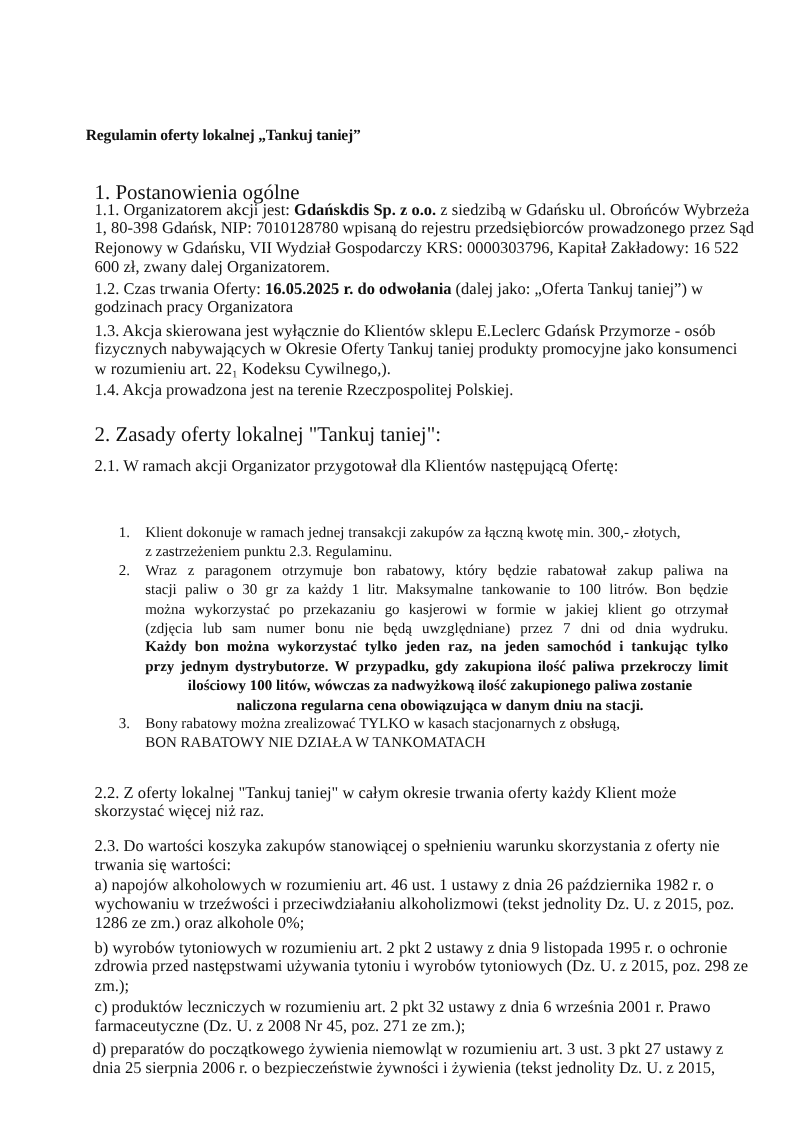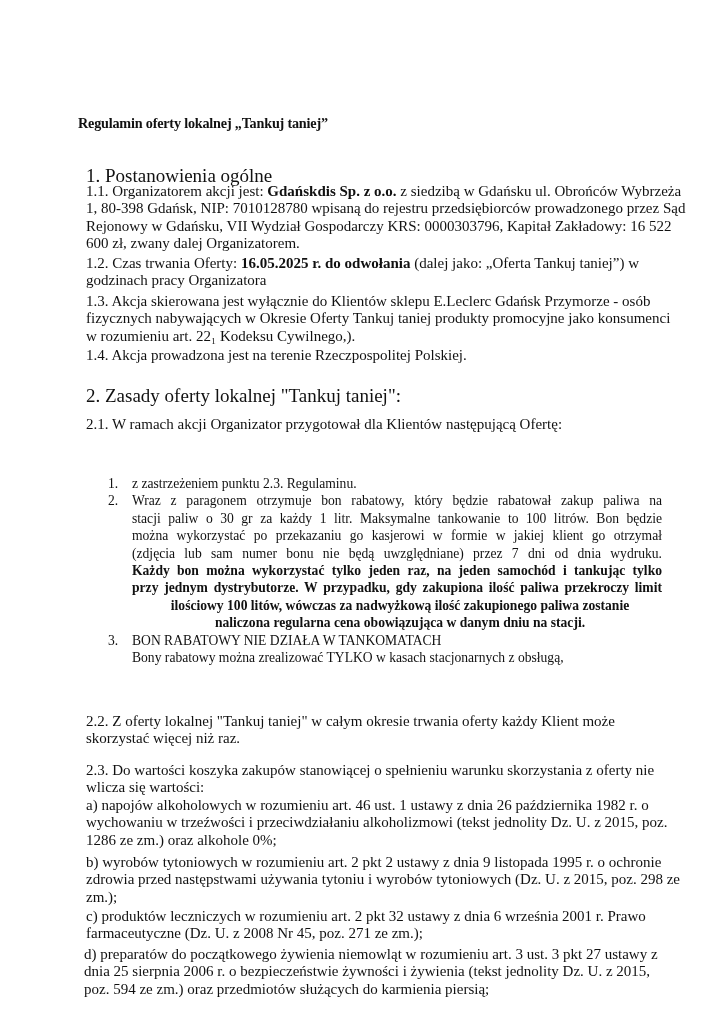--- a/index.html
+++ b/index.html
@@ -55,64 +55,64 @@
 
   <div class="abs h" style="left:86px; top:373px;">2. Zasady oferty lokalnej "Tankuj taniej":</div>
 
   <div class="para" style="top:404px;">
     <span class="ln">2.1. W ramach akcji Organizator przygotował dla Klientów następującą Ofertę:</span>
   </div>
 
   <div class="list" style="top:463px;">
     <div class="li">
       <span class="num">1.</span>
+      <span class="ln">Klient  dokonuje w ramach jednej transakcji zakupów za łączną kwotę min. 300,- złotych,</span>
       <span class="ln">z zastrzeżeniem punktu 2.3. Regulaminu.</span>
     </div>
     <div class="li">
       <span class="num">2.</span>
       <span class="ln jl">Wraz z paragonem otrzymuje bon rabatowy, który będzie rabatował zakup paliwa na</span>
       <span class="ln jl">stacji paliw o 30 gr za każdy 1 litr. Maksymalne tankowanie to 100 litrów. Bon będzie</span>
       <span class="ln jl">można wykorzystać po przekazaniu go kasjerowi w formie w jakiej klient go otrzymał</span>
       <span class="ln jl">(zdjęcia lub sam numer bonu nie będą uwzględniane)  przez 7 dni od dnia wydruku.</span>
       <span class="ln jl bold">Każdy bon można wykorzystać tylko jeden raz, na jeden samochód i tankując tylko</span>
       <span class="ln jl bold">przy jednym dystrybutorze. W przypadku, gdy zakupiona ilość paliwa przekroczy limit</span>
       <span class="ln bold">ilościowy 100 litów, wówczas za nadwyżkową ilość zakupionego paliwa zostanie</span>
       <span class="ln bold">naliczona regularna cena obowiązująca w danym dniu na stacji.</span>
     </div>
     <div class="li">
       <span class="num">3.</span>
+      <span class="ln">Bony rabatowy można zrealizować TYLKO w kasach stacjonarnych z obsługą,</span>
       <span class="ln">BON RABATOWY NIE DZIAŁA W TANKOMATACH</span>
-      <span class="ln">Bony rabatowy można zrealizować TYLKO w kasach stacjonarnych z obsługą,</span>
     </div>
   </div>
 
   <div class="para" style="top:701px;">
     <span class="ln">2.2. Z oferty lokalnej "Tankuj taniej" w całym okresie trwania oferty każdy Klient może</span>
     <span class="ln">skorzystać więcej niż raz.</span>
   </div>
 
   <div class="para" style="top:750px;">
     <span class="ln">2.3. Do wartości koszyka zakupów stanowiącej o spełnieniu warunku skorzystania z oferty  nie</span>
-    <span class="ln">wlicza się wartości:</span>
+    <span class="ln">trwania się wartości:</span>
     <span class="ln">a) napojów alkoholowych w rozumieniu art. 46 ust. 1 ustawy z dnia 26 października 1982 r. o</span>
     <span class="ln">wychowaniu w trzeźwości i przeciwdziałaniu alkoholizmowi (tekst jednolity Dz. U. z 2015, poz.</span>
     <span class="ln">1286 ze zm.) oraz alkohole 0%;</span>
   </div>
 
   <div class="para" style="top:842px;">
     <span class="ln">b) wyrobów tytoniowych w rozumieniu art. 2 pkt 2 ustawy z dnia 9 listopada 1995 r. o ochronie</span>
     <span class="ln">zdrowia przed następstwami używania tytoniu i wyrobów tytoniowych (Dz. U. z 2015, poz. 298 ze</span>
     <span class="ln">zm.);</span>
   </div>
 
   <div class="para" style="top:896px;">
     <span class="ln">c) produktów leczniczych w rozumieniu art. 2 pkt 32 ustawy z dnia 6 września 2001 r. Prawo</span>
     <span class="ln">farmaceutyczne (Dz. U. z 2008 Nr 45, poz. 271 ze zm.);</span>
   </div>
 
   <div class="para" style="top:934px; left:84px;">
     <span class="ln">d) preparatów do początkowego żywienia niemowląt w rozumieniu art. 3 ust. 3 pkt 27 ustawy z</span>
     <span class="ln">dnia 25 sierpnia 2006 r. o bezpieczeństwie żywności i żywienia (tekst jednolity Dz. U. z 2015,</span>
-    <span class="ln">poz. 594 ze zm.) oraz przedmiotów służących do karmienia piersią;</span>
   </div>
 
 
 </div>
 
 </body></html>

